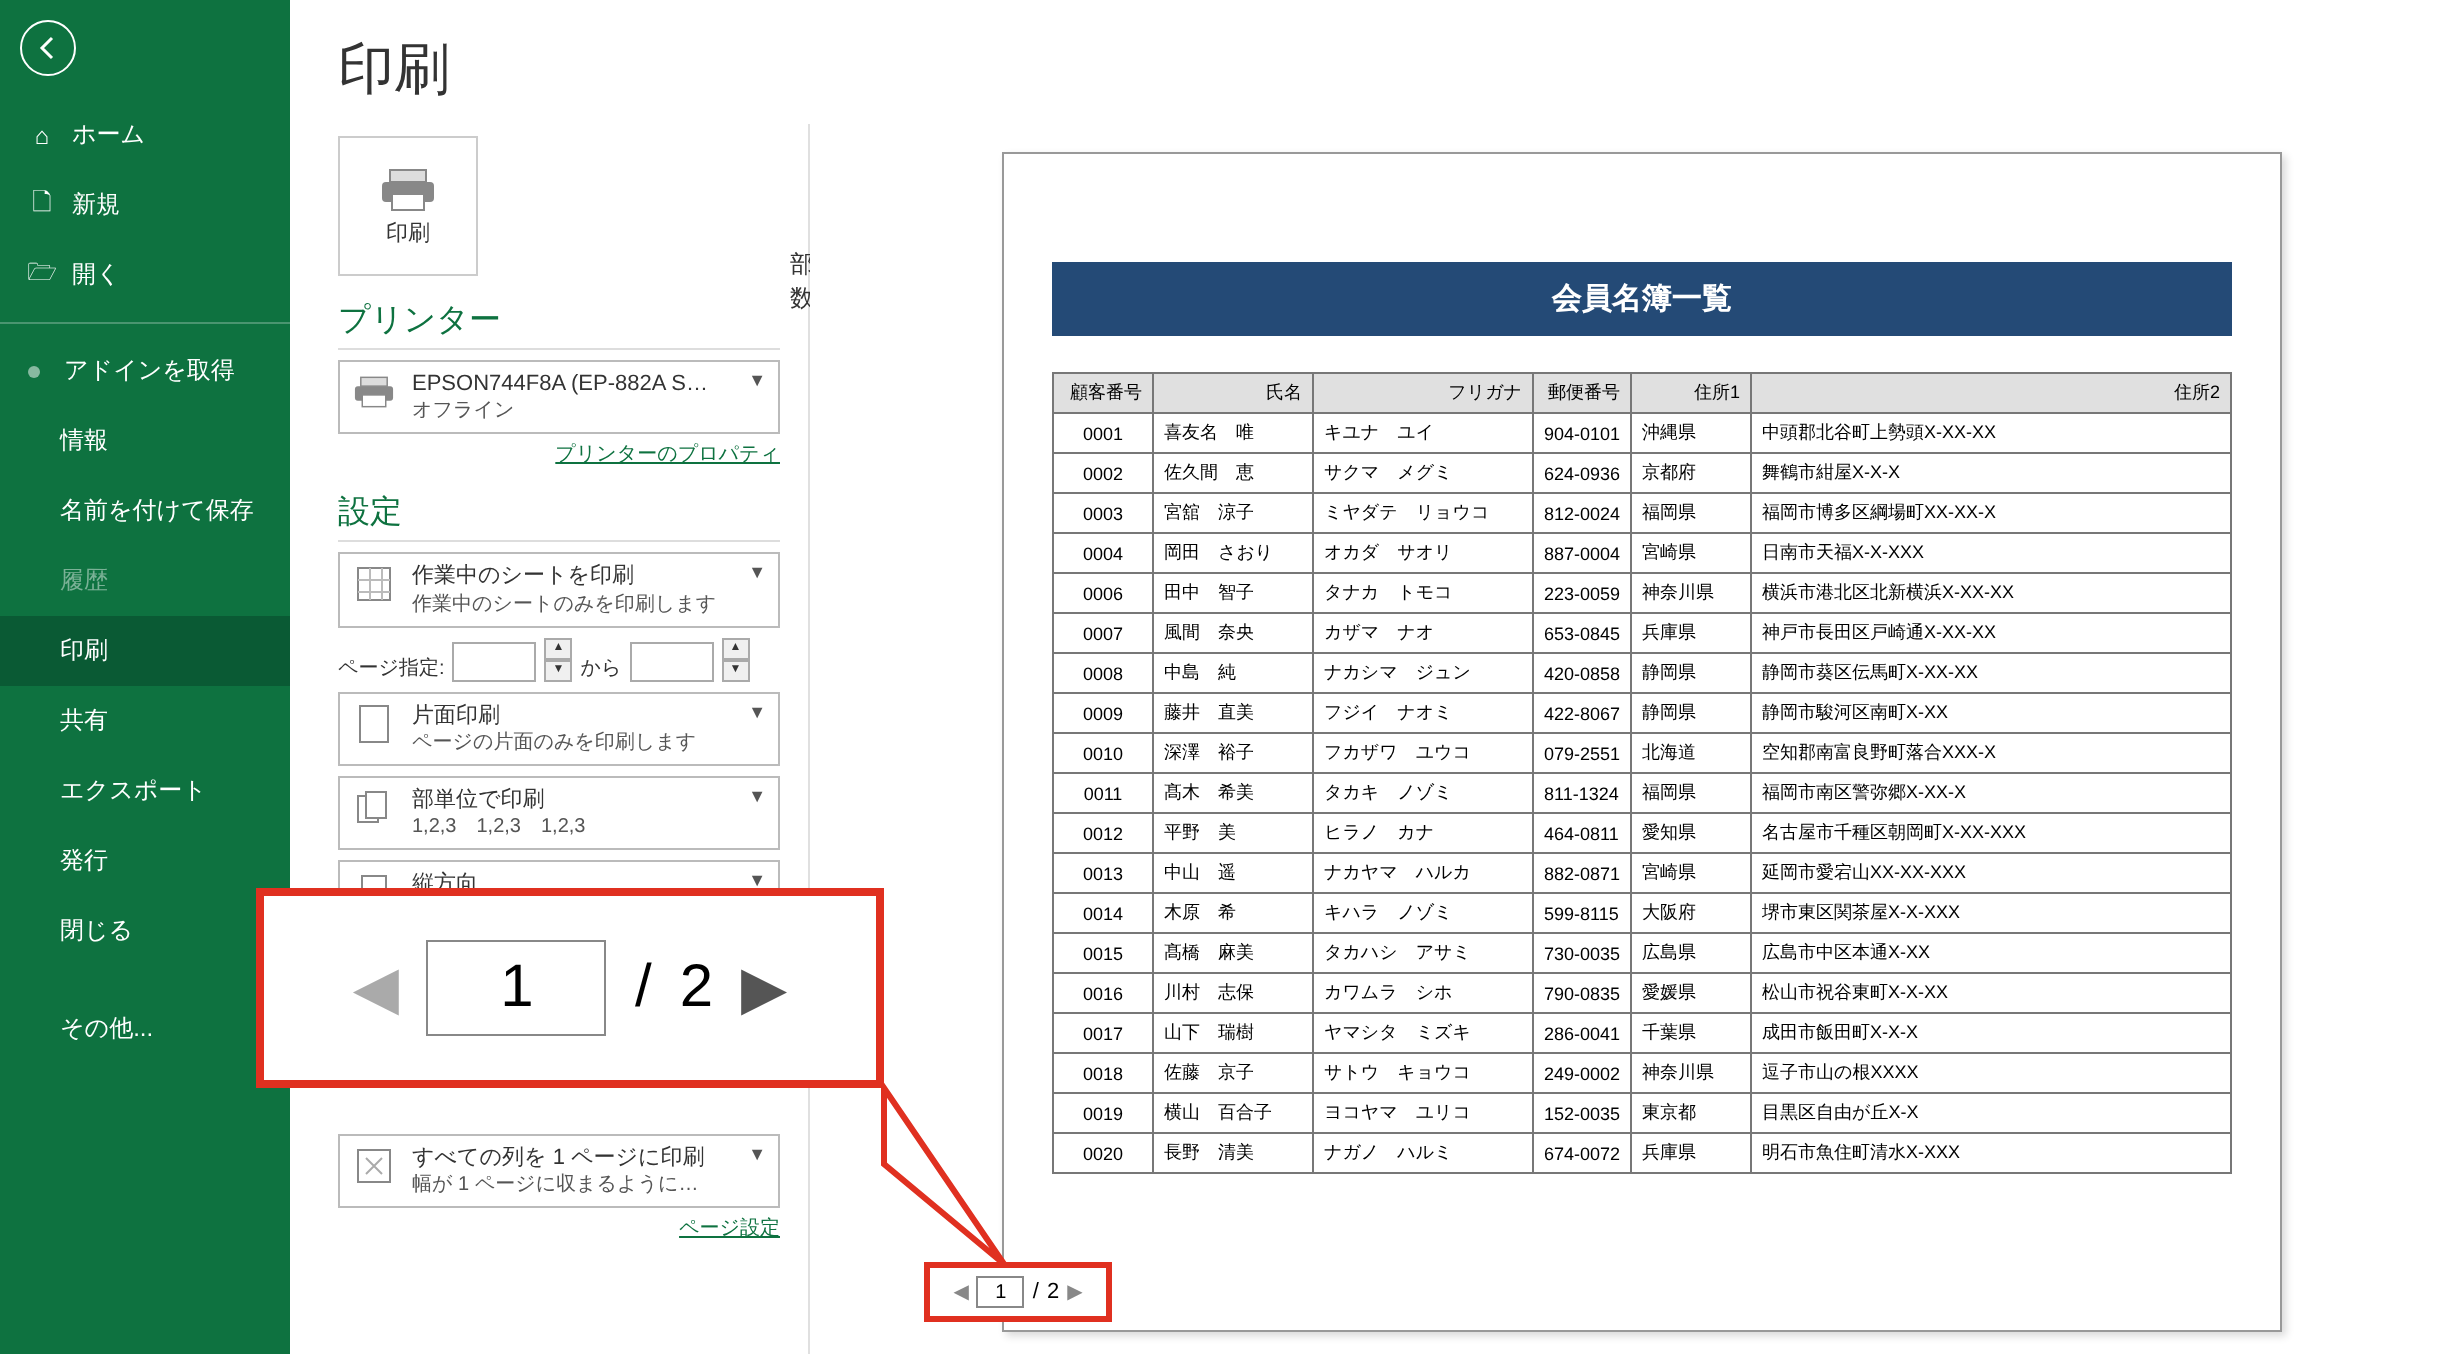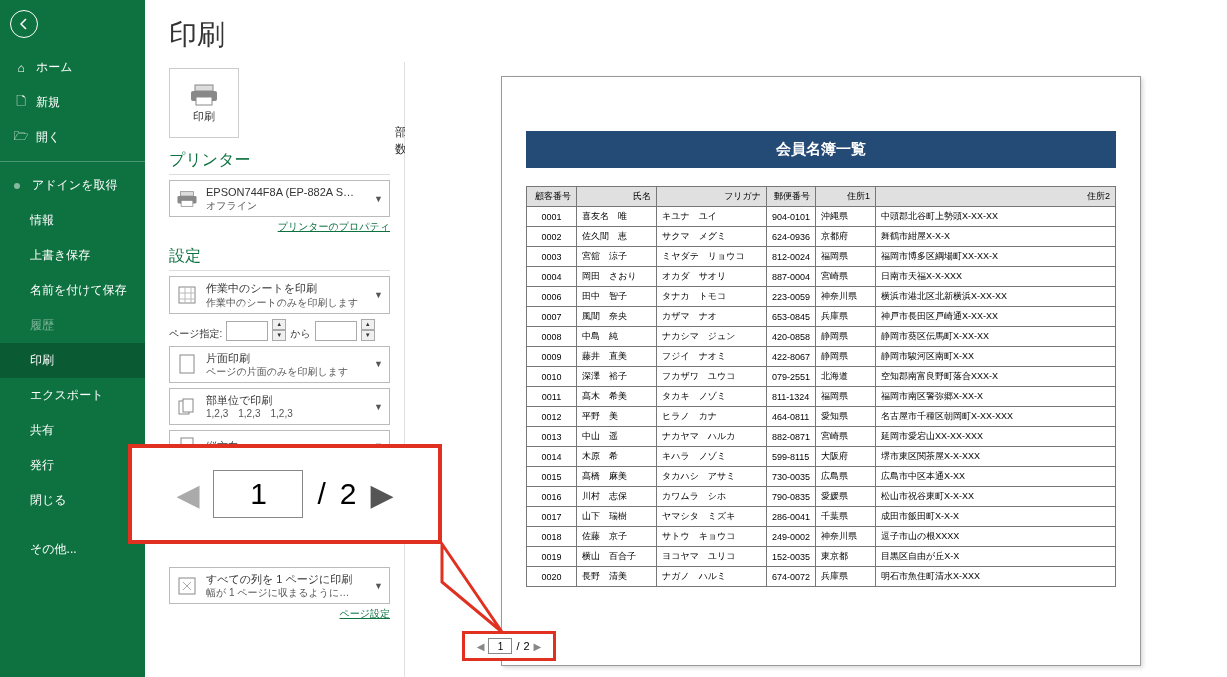--- a/index.html
+++ b/index.html
@@ -19,21 +19,21 @@
 .content { display: flex; flex: 1; overflow: hidden; }
 .settings { width: 260px; padding: 0 14px 0 24px; border-right: 1px solid #e0e0e0; font-size: 11px; color: #333; position: relative; }
 .print-btn { width: 70px; height: 70px; border: 1px solid #ccc; display: flex; flex-direction: column; align-items: center; justify-content: center; gap: 2px; margin: 6px 0 10px 0; cursor: pointer; position: relative; }
 .print-btn::after { content:""; position:absolute; bottom:6px; }
 .printer-svg { width: 30px; height: 24px; }
 .copies { position: absolute; left: 250px; top: 62px; display: flex; align-items: center; gap: 10px; font-size: 12px; }
 .num-in { width: 50px; height: 22px; border: 1px solid #aaa; padding: 2px 4px; font-size: 11px; }
 .spinner { width: 14px; display: flex; flex-direction: column; }
 .spin-btn { width: 14px; height: 11px; border: 1px solid #aaa; font-size: 6px; text-align: center; line-height: 9px; background: #f0f0f0; cursor: pointer; }
 .sec-hdr { color: #0e7240; font-size: 16px; margin: 12px 0 4px 0; border-bottom: 1px solid #ddd; padding-bottom: 3px; }
-.dd { border: 1px solid #bbb; padding: 4px 6px; display: flex; align-items: center; gap: 8px; margin-top: 5px; position: relative; cursor: pointer; }
+.dd { border: 1px solid #bbb; padding: 4px 6px; display: flex; align-items: flex-start; gap: 8px; margin-top: 5px; position: relative; cursor: pointer; }
 .dd .dd-ico { width: 22px; height: 22px; flex-shrink: 0; display: flex; align-items: center; justify-content: center; }
 .dd-body { flex: 1; line-height: 1.3; }
 .dd-line1 { font-size: 11px; }
 .dd-line2 { font-size: 10px; color: #555; }
 .dd-chev { font-size: 9px; color: #555; }
 .link-right { display: block; text-align: right; color: #0e7240; font-size: 10px; margin-top: 3px; text-decoration: underline; cursor: pointer; }
 .page-row { display: flex; align-items: flex-end; gap: 4px; margin-top: 5px; font-size: 10px; }
 .page-in { width: 42px; height: 20px; border: 1px solid #aaa; }
 .preview { flex: 1; background: #fff; padding: 14px 28px 14px 96px; overflow: hidden; position: relative; }
 .paper { width: 640px; height: 590px; border: 1px solid #999; box-shadow: 2px 2px 4px rgba(0,0,0,0.15); background: #fff; padding: 54px 24px 20px 24px; font-size: 10px; overflow: hidden; }
@@ -79,36 +79,33 @@
       </div>
     <div class="sb-sep"></div>
     <div class="sb-item">
         <span class="bullet"></span>
         <span>アドインを取得</span>
       </div>
     <div class="sb-item indent">
         <span>情報</span>
       </div>
     <div class="sb-item indent">
-        <span>上書き保存</span>
-      </div>
-    <div class="sb-item indent">
         <span>名前を付けて保存</span>
       </div>
     <div class="sb-item indent" style="opacity:.45">
         <span>履歴</span>
       </div>
     <div class="sb-item indent sel">
         <span>印刷</span>
       </div>
     <div class="sb-item indent">
+        <span>共有</span>
+      </div>
+    <div class="sb-item indent">
         <span>エクスポート</span>
-      </div>
-    <div class="sb-item indent">
-        <span>共有</span>
       </div>
     <div class="sb-item indent">
         <span>発行</span>
       </div>
     <div class="sb-item indent">
         <span>閉じる</span>
       </div>
     <div style="height:14px"></div>
     <div class="sb-item indent">
         <span>その他...</span>

